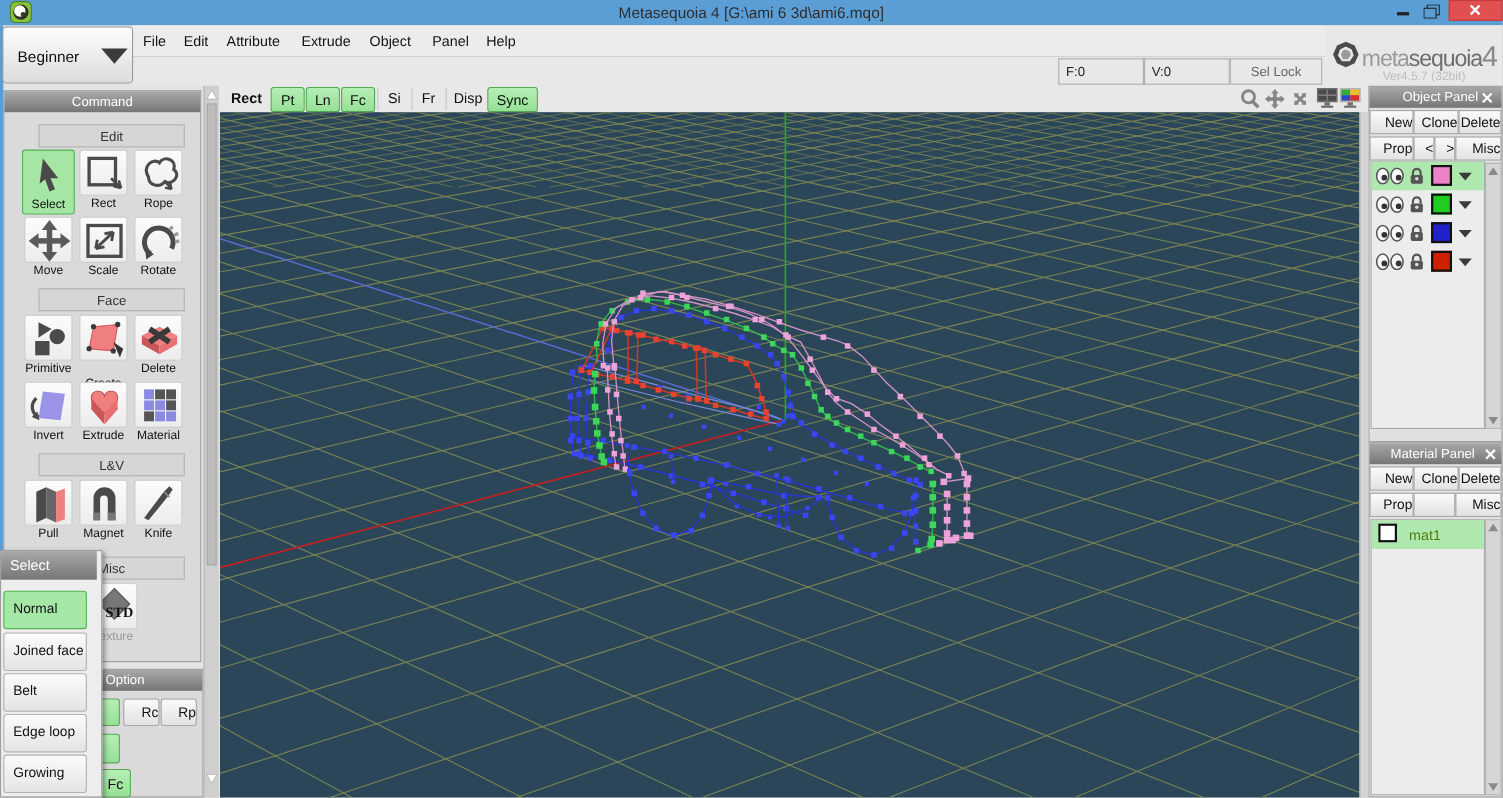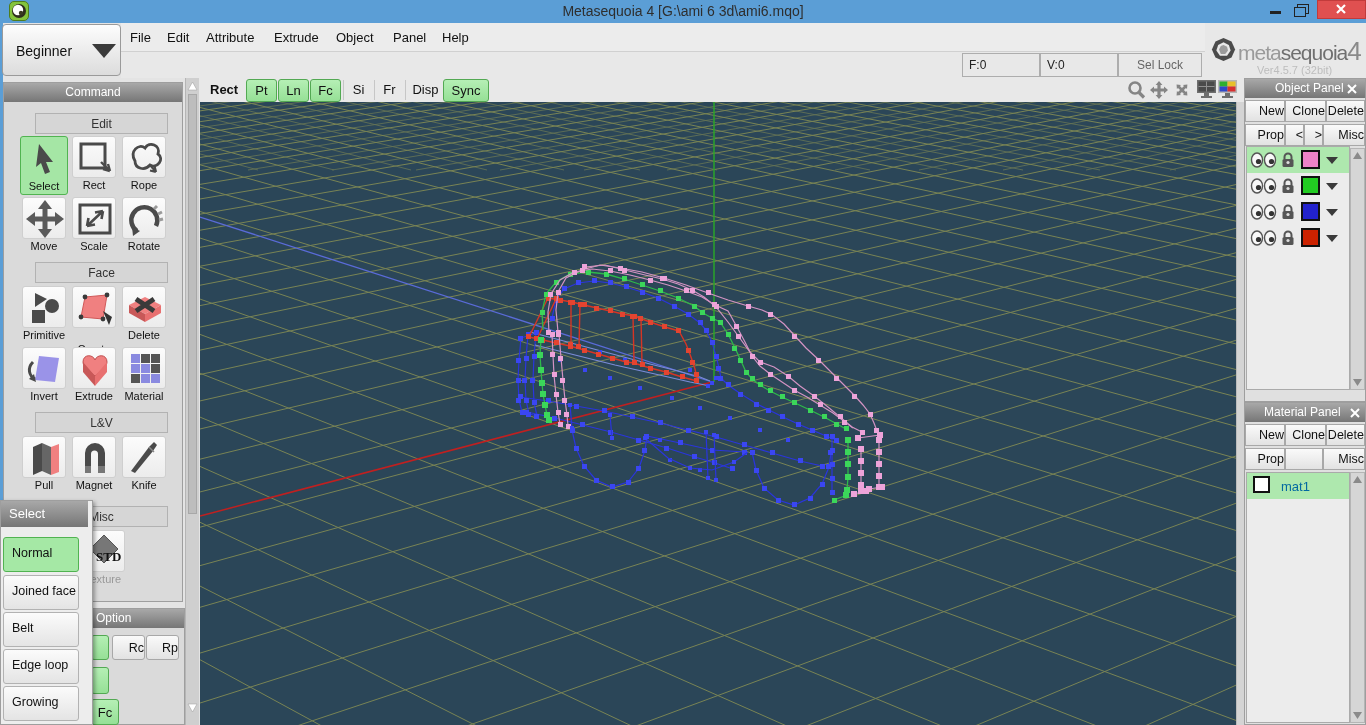--- a/index.html
+++ b/index.html
@@ -1660,21 +1660,21 @@
       </svg></div>
 <div class="pbtn" style="left:0px;top:21px;width:40px;height:22px;line-height:21px">New</div>
 <div class="pbtn" style="left:40px;top:21px;width:41px;height:22px;line-height:21px">Clone</div>
 <div class="pbtn" style="left:81px;top:21px;width:39px;height:22px;line-height:21px">Delete</div>
 <div class="pbtn" style="left:0px;top:45px;width:40px;height:22px;line-height:21px">Prop</div>
 <div class="pbtn" style="left:40px;top:45px;width:38px;height:22px"></div>
 <div class="pbtn" style="left:78px;top:45px;width:42px;height:22px;line-height:21px">Misc</div>
 <div class="abs" style="left:1px;top:69px;width:104px;height:251px;background:#ececec;border:1px solid #aaa">
 <div class="abs" style="left:0;top:0;width:102px;height:26px;background:#aee8ae">
 <div class="abs" style="left:6px;top:3px;width:17px;height:17px;background:#fff;border:2px solid #111"></div>
-<div class="abs" style="left:34px;top:6px;font-size:13px;color:#0369a1">mat1</div>
+<div class="abs" style="left:34px;top:6px;font-size:13px;color:#4d7c0f">mat1</div>
 </div>
     </div>
 <div class="abs" style="left:105px;top:69px;width:15px;height:251px;background:#d6d6d6;border:1px solid #b5b5b5">
 <svg class="abs" style="left:1px;top:2px" width="11" height="10" viewBox="0 0 11 10">
         <path d="M5.5 1 L10 8 L1 8 Z" fill="#8a8a8a"></path>
       </svg>
 <svg class="abs" style="left:1px;top:237px" width="11" height="10" viewBox="0 0 11 10">
         <path d="M5.5 9 L10 2 L1 2 Z" fill="#8a8a8a"></path>
       </svg>
 </div>

